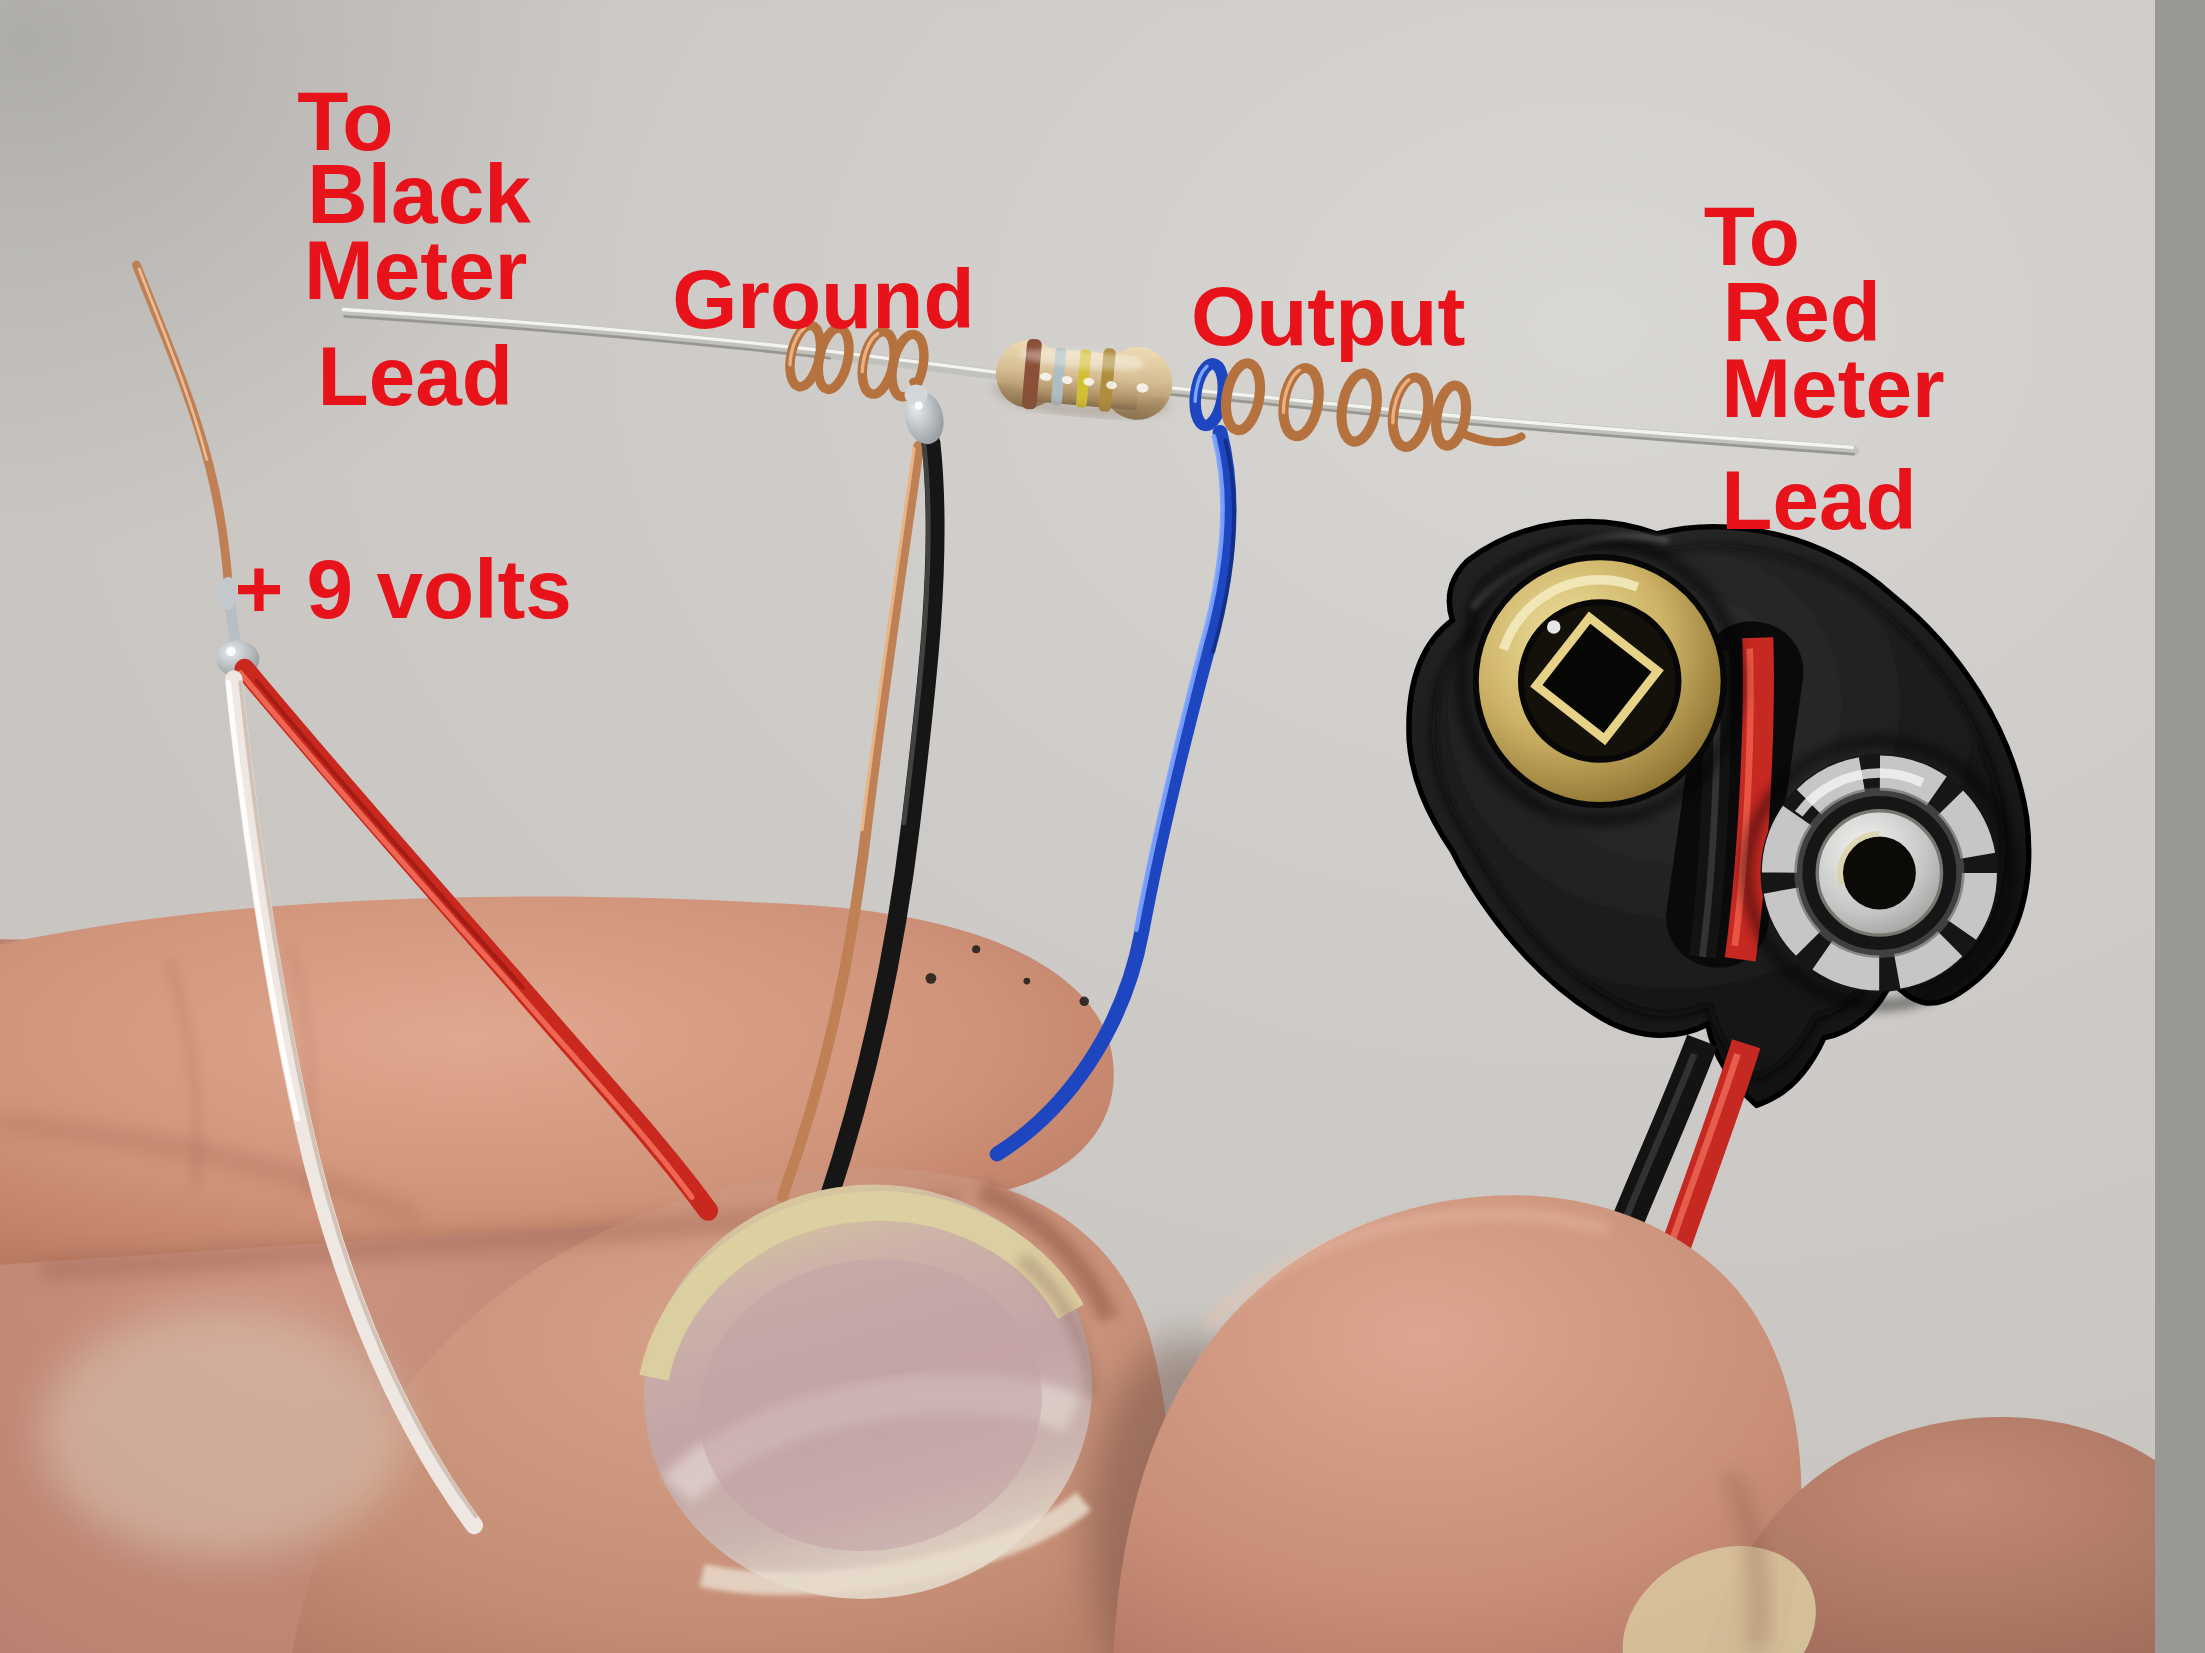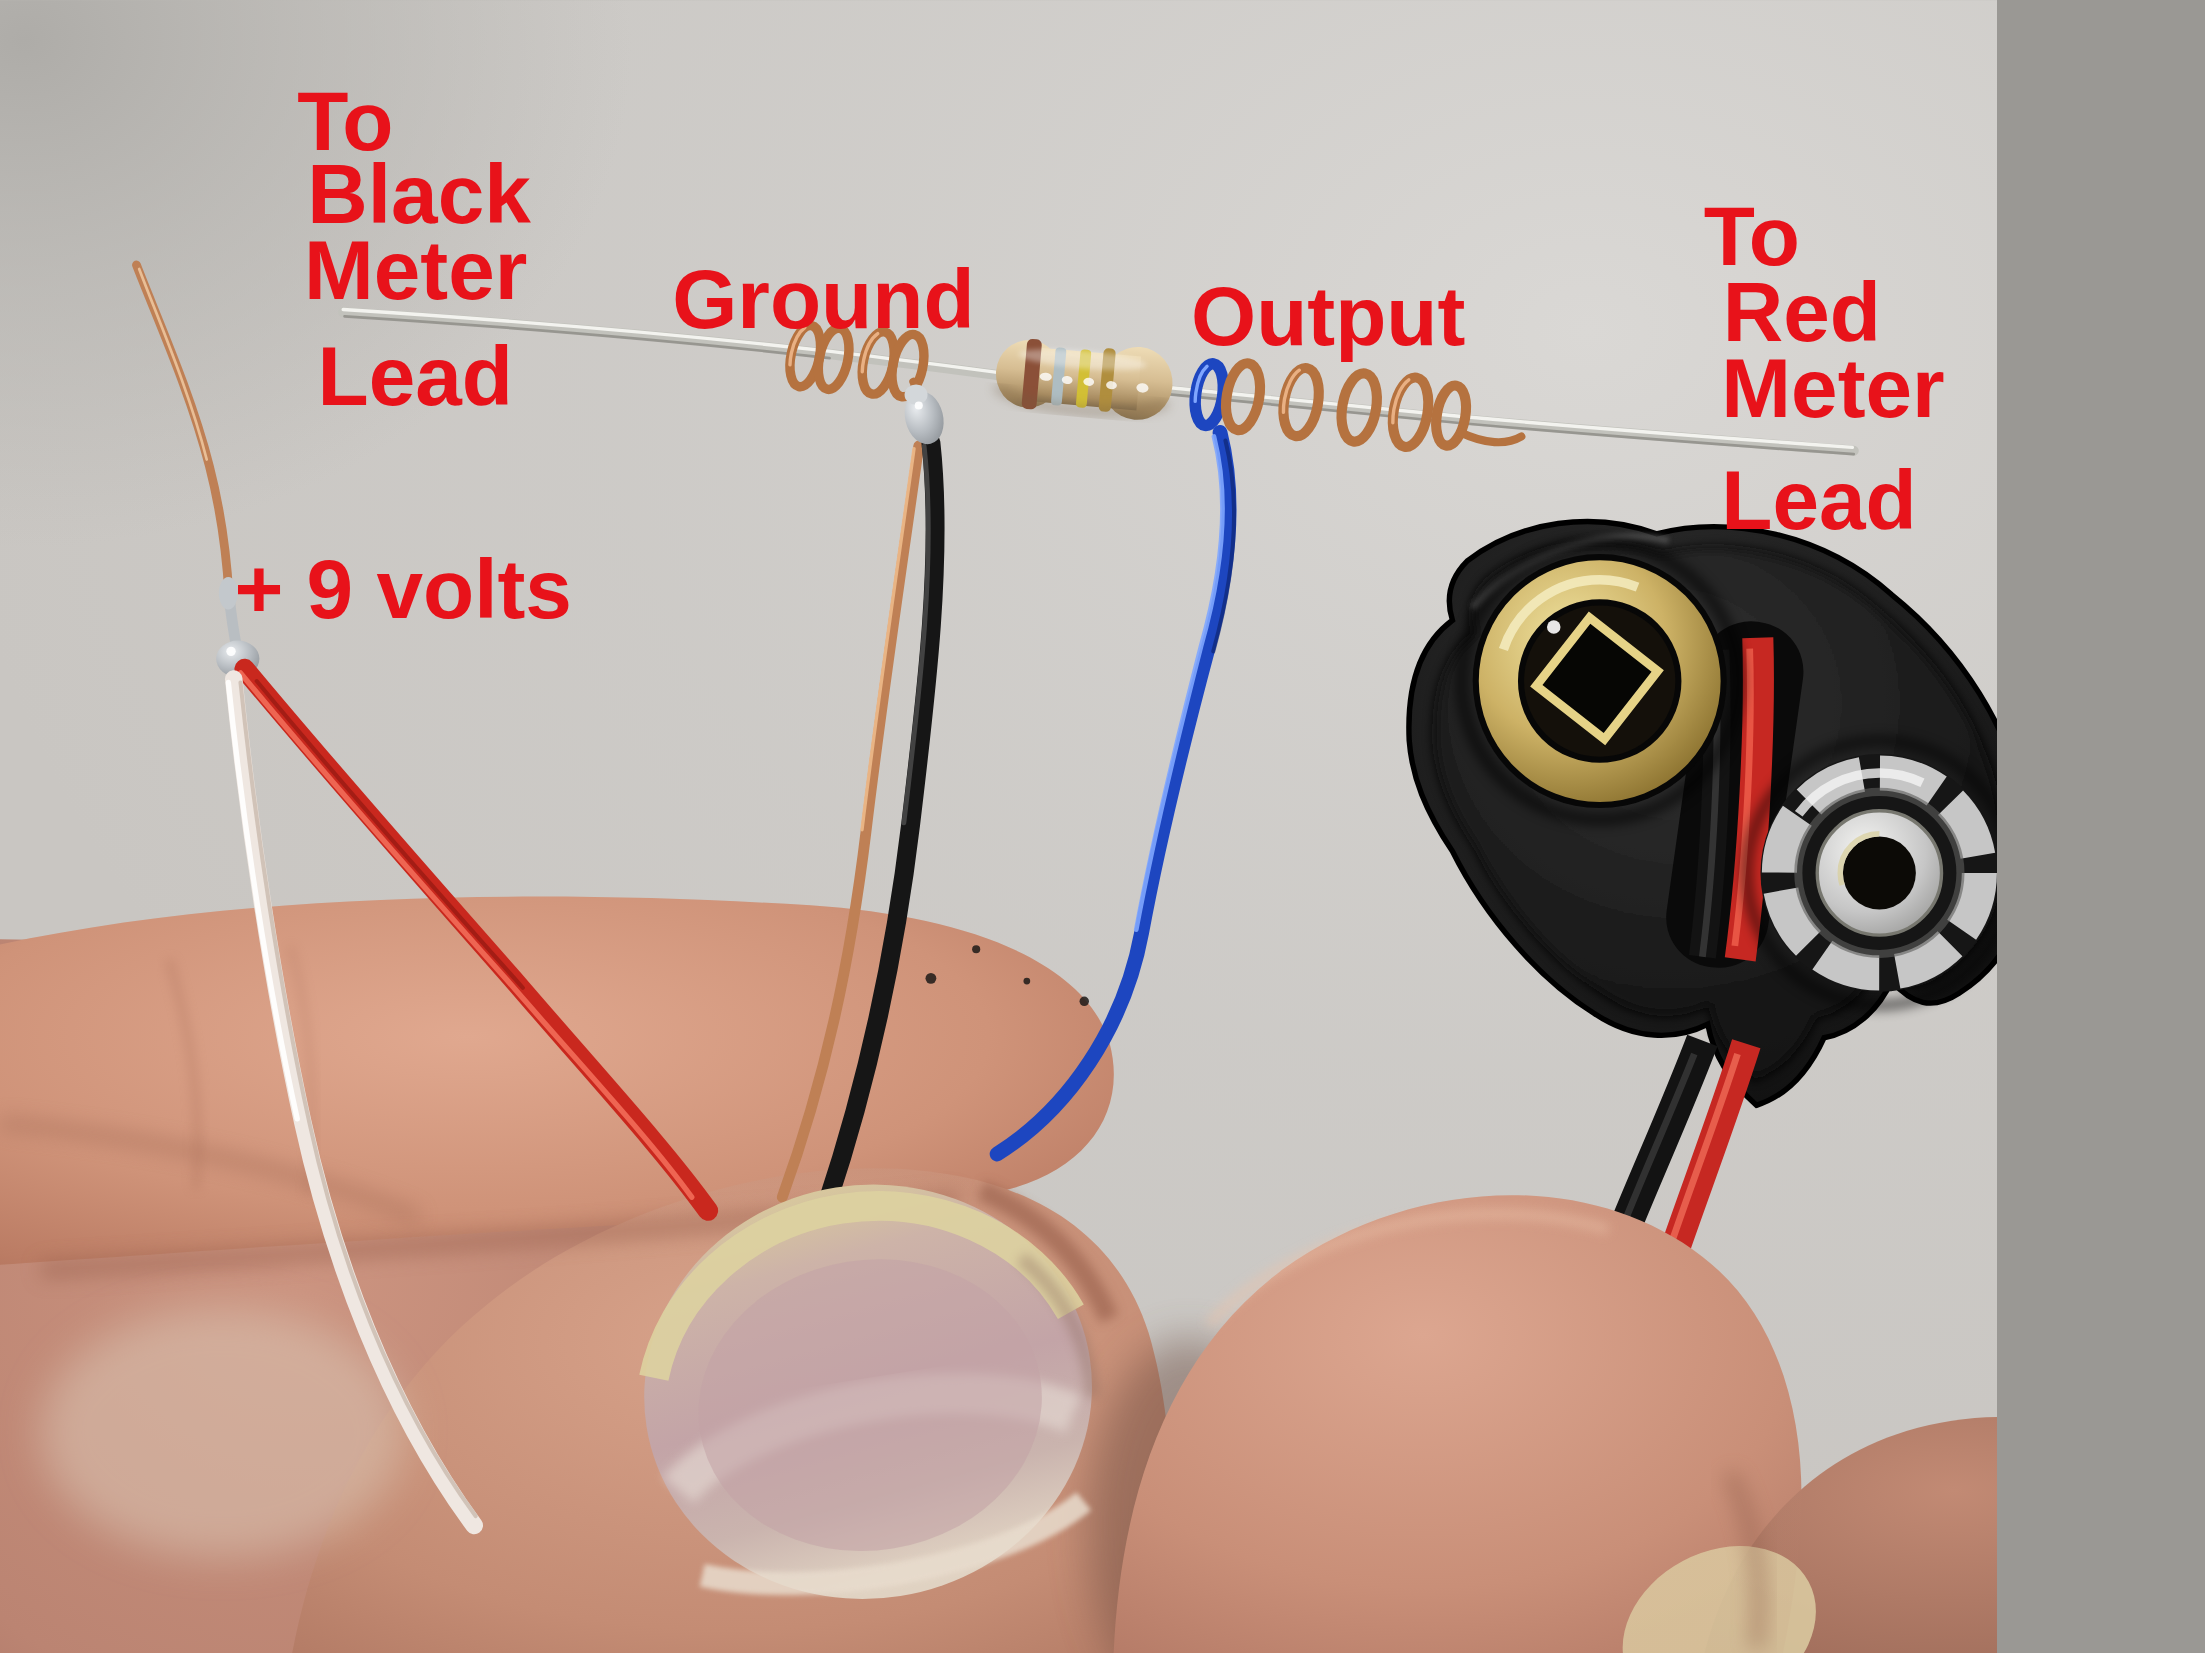--- a/index.html
+++ b/index.html
@@ -1,16 +1,16 @@
 <!DOCTYPE html>
 <html style="font-size:10.8px"><head>
 <meta charset="utf-8">
 <style>
   html,body{margin:0;padding:0;background:#9a9894;}
-  .stage{position:relative;width:1997px;height:1654px;overflow:hidden;}
+  .stage{position:relative;width:2155px;height:1654px;overflow:hidden;}
   svg{position:absolute;left:0;top:0;display:block;}
   text{font-family:"Liberation Sans","DejaVu Sans",sans-serif;font-weight:bold;}
 </style>
 </head>
 <body>
 
 <div class="stage">
 <svg width="2205" height="1654" viewBox="0 0 3264 2448" xmlns="http://www.w3.org/2000/svg">
   <defs>
     <radialGradient id="bgLight" cx="0.72" cy="0.2" r="0.75">

